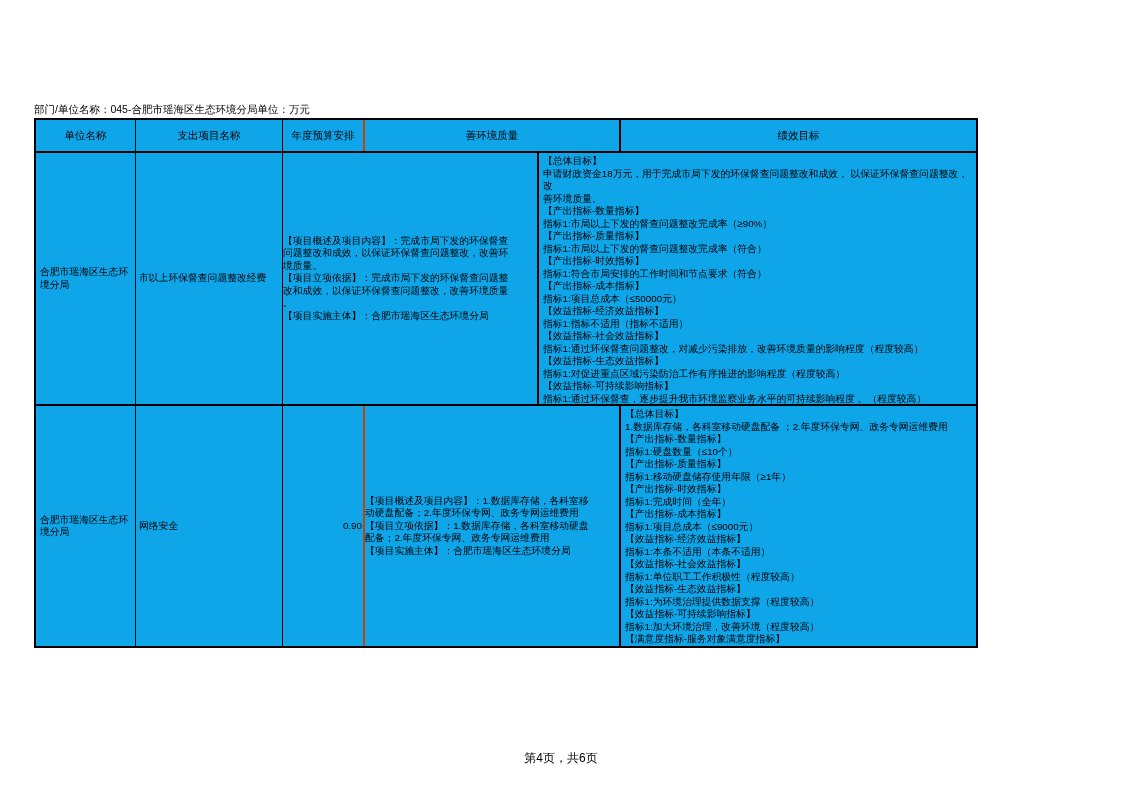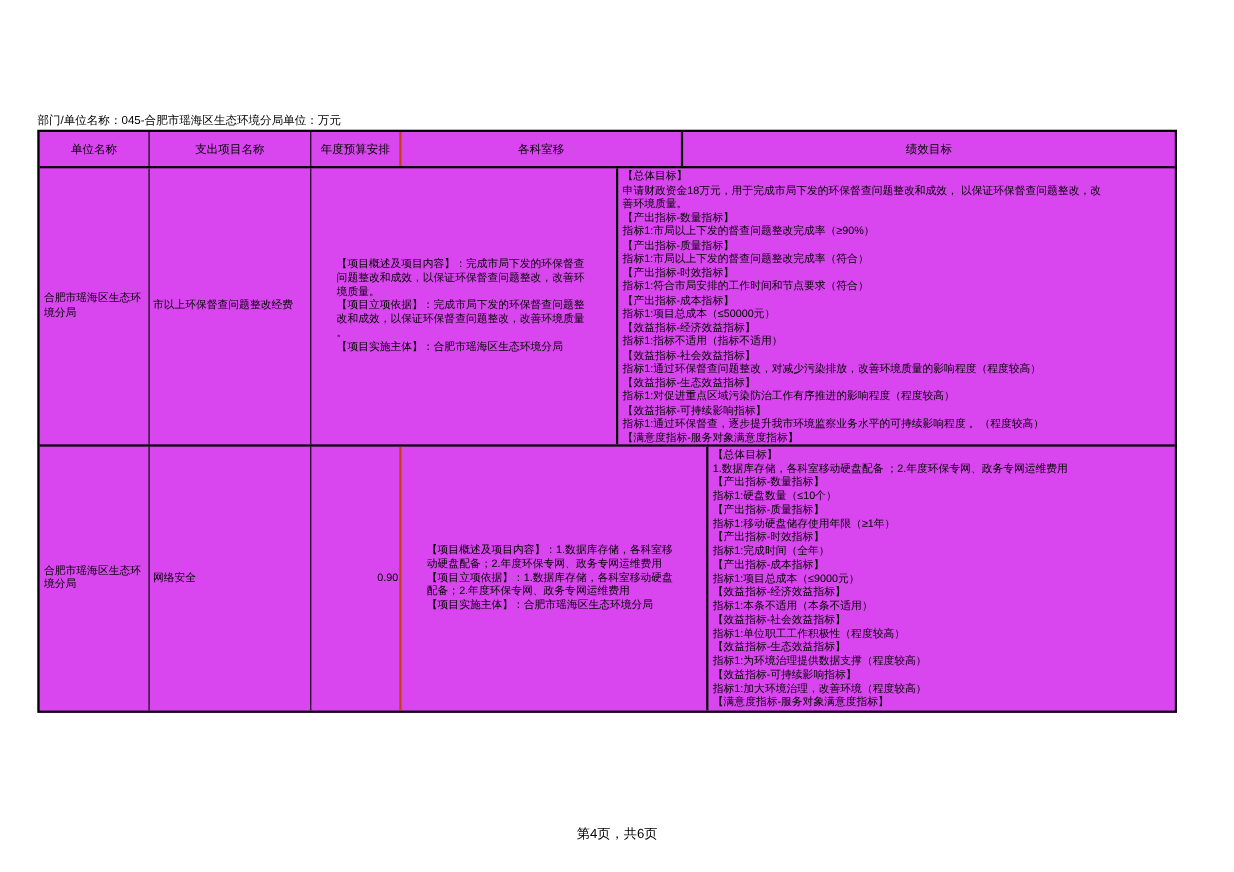--- a/index.html
+++ b/index.html
@@ -37,24 +37,24 @@
     width: 1040px;
     display: flex;
     justify-content: flex-start;
     align-items: flex-end;
     font-size: 10.5px;
   }
   .tbl {
     position: absolute;
     top: 118px;
     left: 34px;
-    width: 1036px;
+    width: 944px;
     box-sizing: border-box;
     border: 2px solid #000;
-    background: #d946ef;
+    background: #0ea5e9;
   }
   .trow { display: flex; overflow: hidden; }
   .trow.body { border-top: 2px solid #000; }
   .cell {
     box-sizing: border-box;
     border-right: 1px solid #000;
     overflow: hidden;
   }
   .c1 { width: 100px; }
   .c2 { width: 147px; }
@@ -90,21 +90,20 @@
     display: flex;
     align-items: center;
     justify-content: flex-end;
     padding: 2px 1px 2px 1px;
     font-size: 10px;
   }
   .cell-info {
     display: flex;
     align-items: center;
     padding: 2px 0;
-    margin-left: 23px;
   }
   .cell-target {
     padding: 2px 3px 16px 4px;
   }
   .page-footer {
     position: absolute;
     top: 750px;
     left: 0;
     width: 100%;
     text-align: center;
@@ -121,21 +120,21 @@
     <span>部门/单位名称：045-合肥市瑶海区生态环境分局</span>
     <span>单位：万元</span>
   </div>
 
   <div class="tbl">
 
     <div class="trow thead">
       <div class="cell c1">单位名称</div>
       <div class="cell c2">支出项目名称</div>
       <div class="cell c3">年度预算安排</div>
-      <div class="cell c4">各科室移</div>
+      <div class="cell c4">善环境质量</div>
       <div class="cell c5">绩效目标</div>
     </div>
 
     <div class="trow body r1">
       <div class="cell c1 cell-unit">合肥市瑶海区生态环
 境分局</div>
       <div class="cell c2 cell-proj">市以上环保督查问题整改经费</div>
       <div class="cell c4 cell-info">【项目概述及项目内容】：完成市局下发的环保督查
 问题整改和成效，以保证环保督查问题整改，改善环
 境质量。

